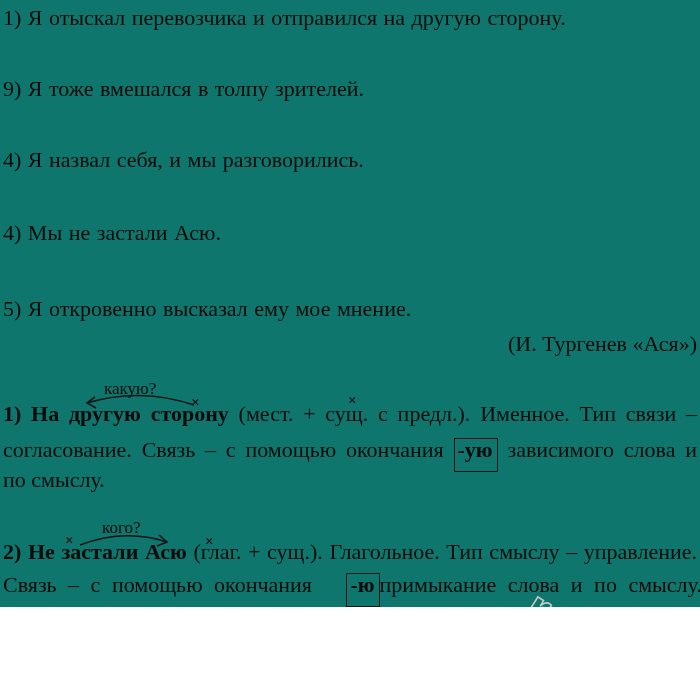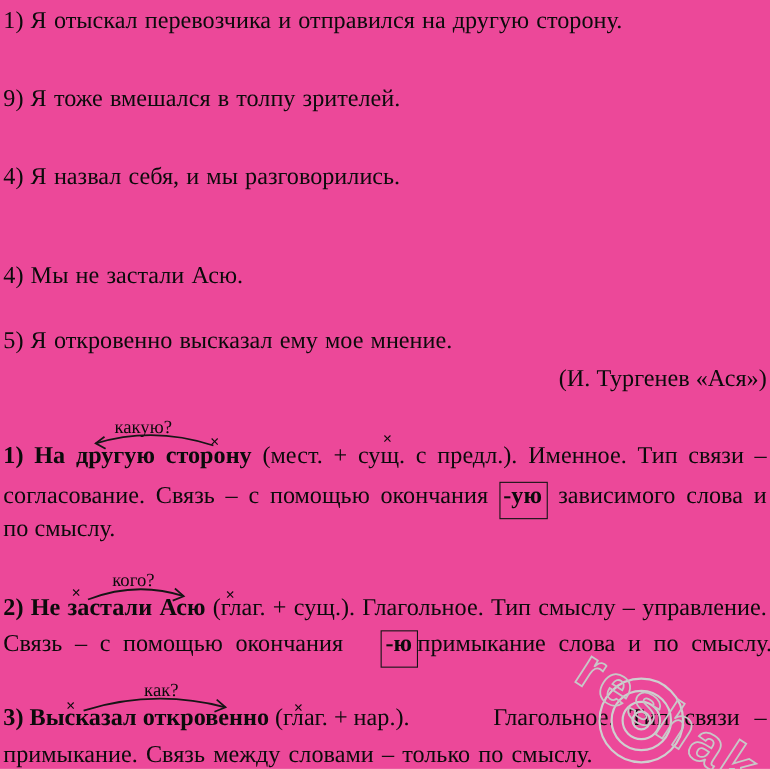--- a/index.html
+++ b/index.html
@@ -1,17 +1,17 @@
 <!DOCTYPE html>
 <html><head>
 <meta charset="utf-8">
 <style>
   html,body{margin:0;padding:0;background:#fff;}
   #page{
-    position:relative;width:700px;height:699px;background:#ec4899;
+    position:relative;width:700px;height:607px;background:#0f766e;
     overflow:hidden;color:#0b0b0b;
     font-family:"Liberation Serif","DejaVu Serif",serif;
   }
   .abs{position:absolute;}
   .sent{left:3px;font-size:22px;line-height:26px;white-space:pre;word-spacing:1px;}
   .attr{right:3px;font-size:22px;line-height:26px;white-space:pre;}
   .line{left:3px;width:694px;font-size:22px;line-height:26px;}
   .pre{white-space:pre;}
   .just{text-align:justify;text-align-last:justify;font-family:Liberation Serif, serif;}
   .qlabel{font-size:17px;line-height:17px;white-space:pre;text-align:center;}
@@ -22,21 +22,21 @@
   }
   .flexline{display:flex;justify-content:space-between;}
   .ws8{word-spacing:8px;}
   .ws6{word-spacing:6px;}
   .ws2{word-spacing:2px;}
   b{font-weight:bold;}
   svg{display:block;}
   .arrow{pointer-events:none;}
   #watermark{pointer-events:none;z-index:5;}
   
-  .s1{top:5px}.s2{top:76px}.s3{top:147px}.s4{top:237px}.s5{top:296px}
+  .s1{top:5px}.s2{top:76px}.s3{top:147px}.s4{top:220px}.s5{top:296px}
   .attr{top:331px}
   .q1{left:104px;top:380px}.q2{left:102px;top:519px}.q3{left:131px;top:619px}
   .a1{left:80px;top:389px}.a2{left:76px;top:528px}.a3{left:72px;top:626px}
   .x1a{left:191px;top:395px}.x1b{left:348px;top:393px}
   .x2a{left:65px;top:533px}.x2b{left:205px;top:534px}
   .x3a{left:60px;top:635px}.x3b{left:267px;top:637px}
   .l1-1{top:401px}.l1-2{top:437px}.l1-3{top:467px}
   .l2-1{top:539px}.l2-2{top:572px}
   .l3-1{top:639px}.l3-2{top:673px}
 </style>

